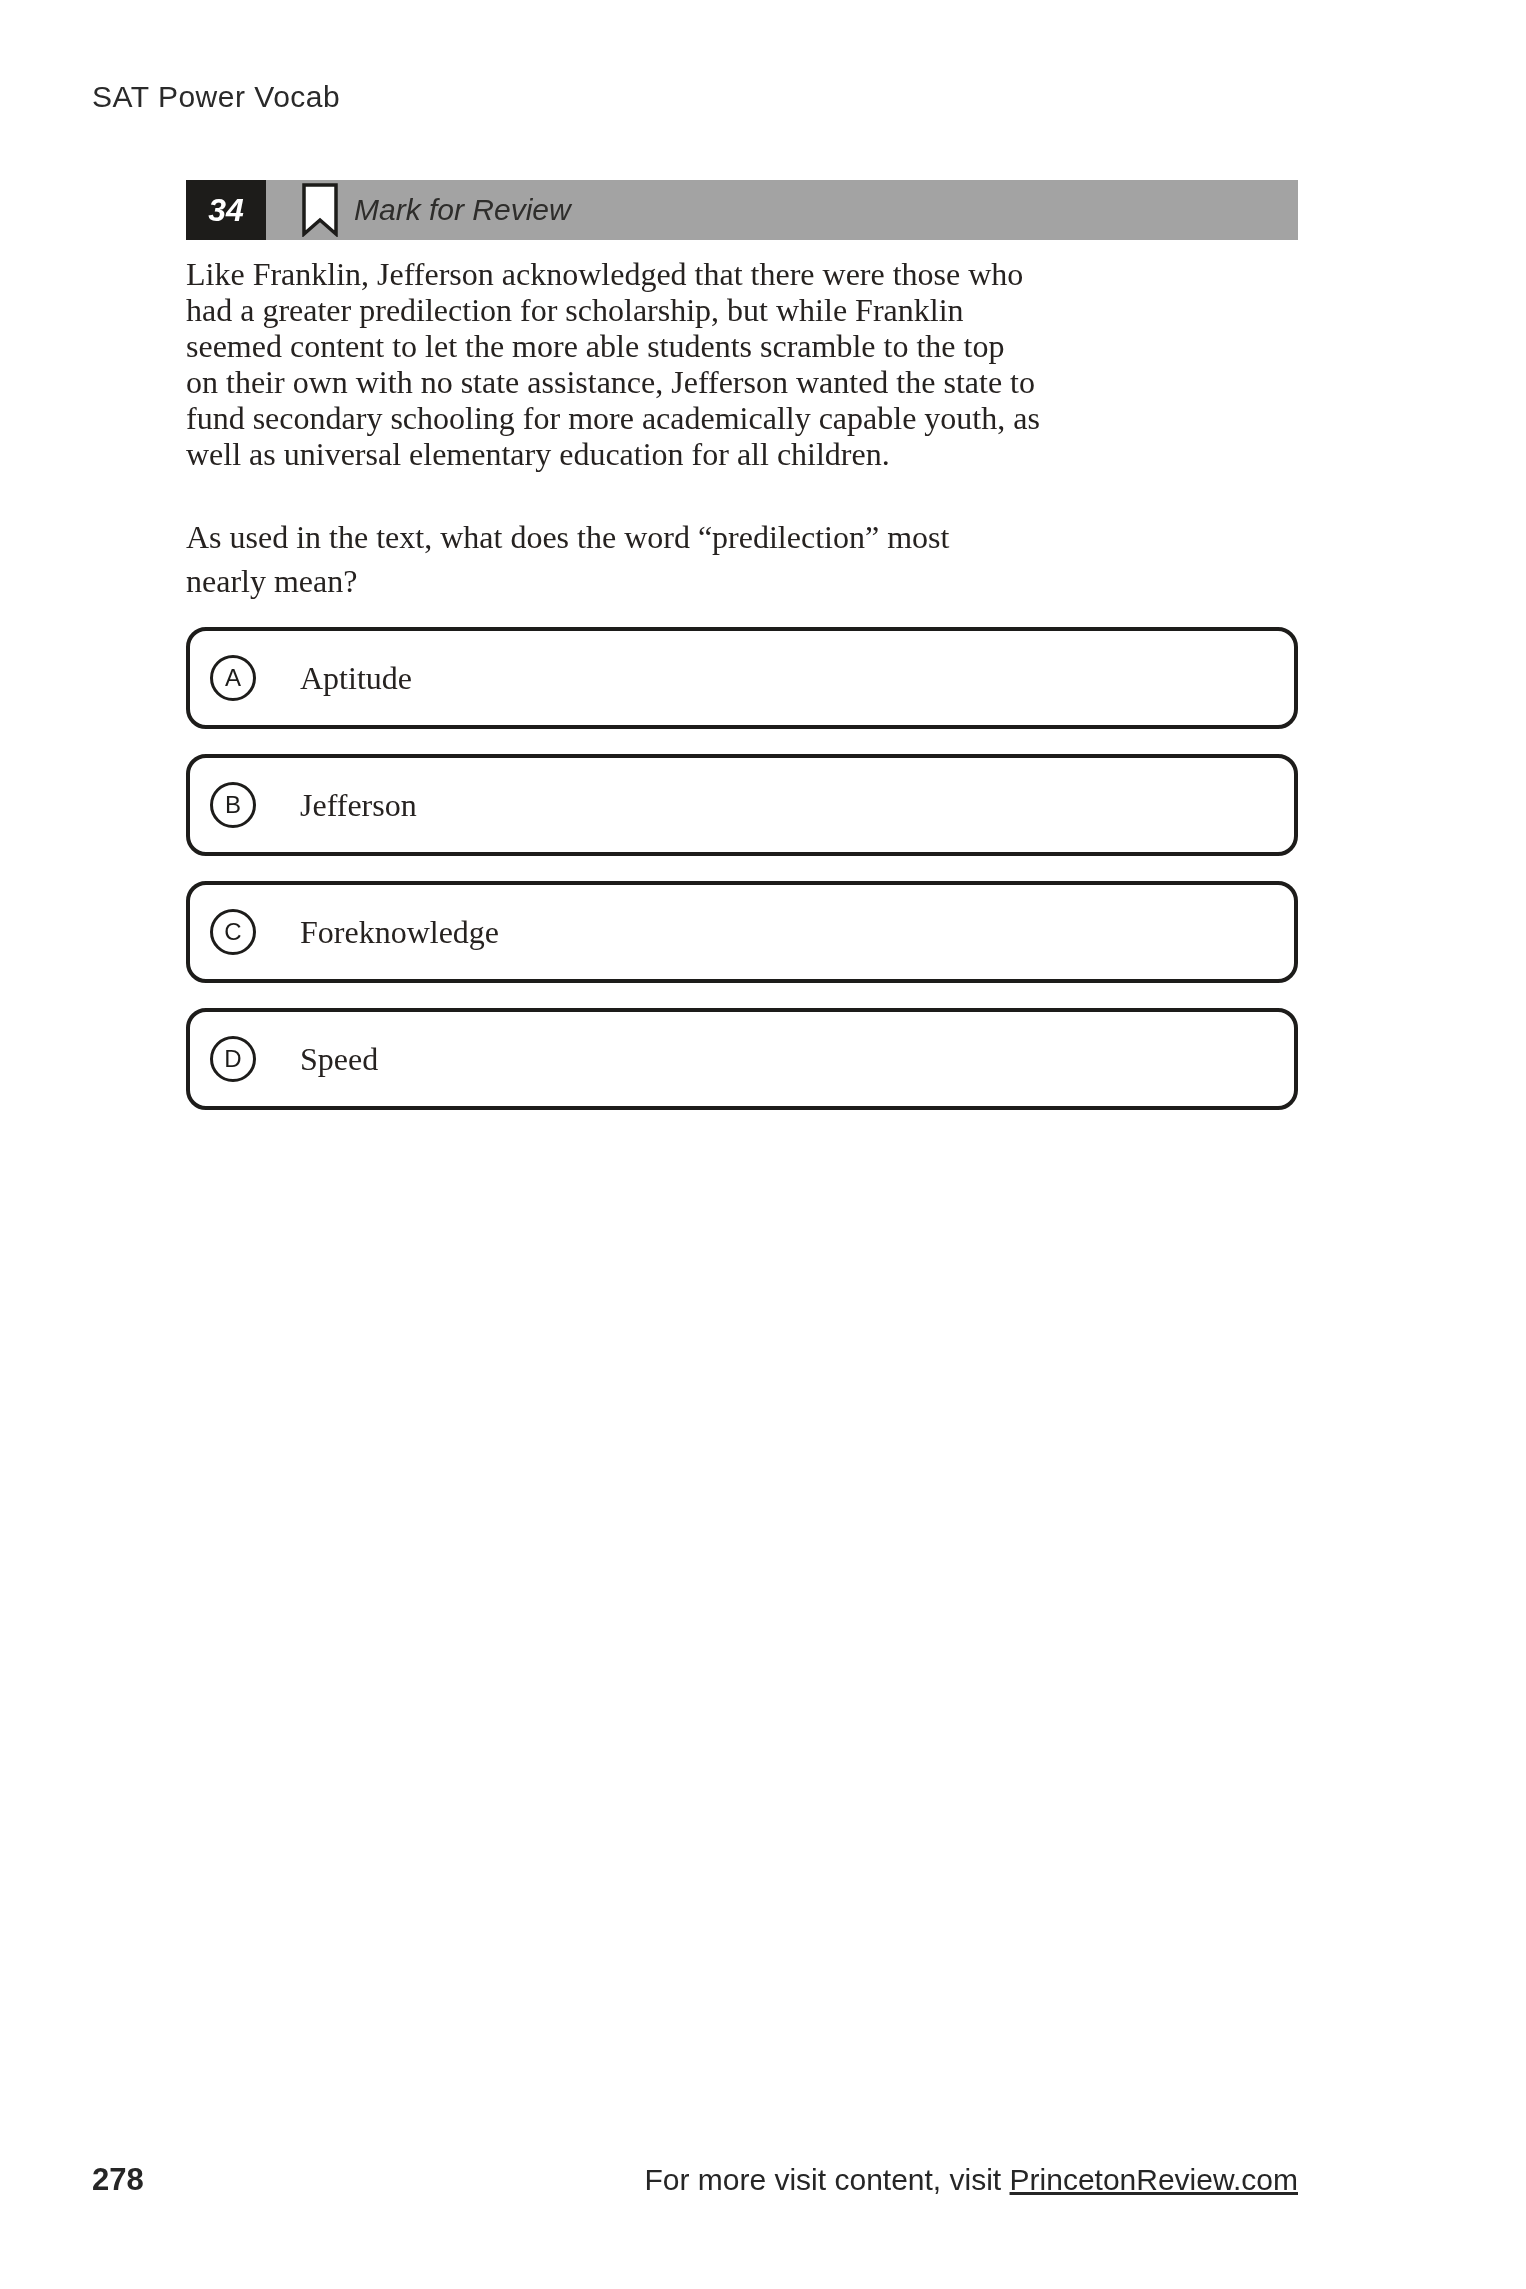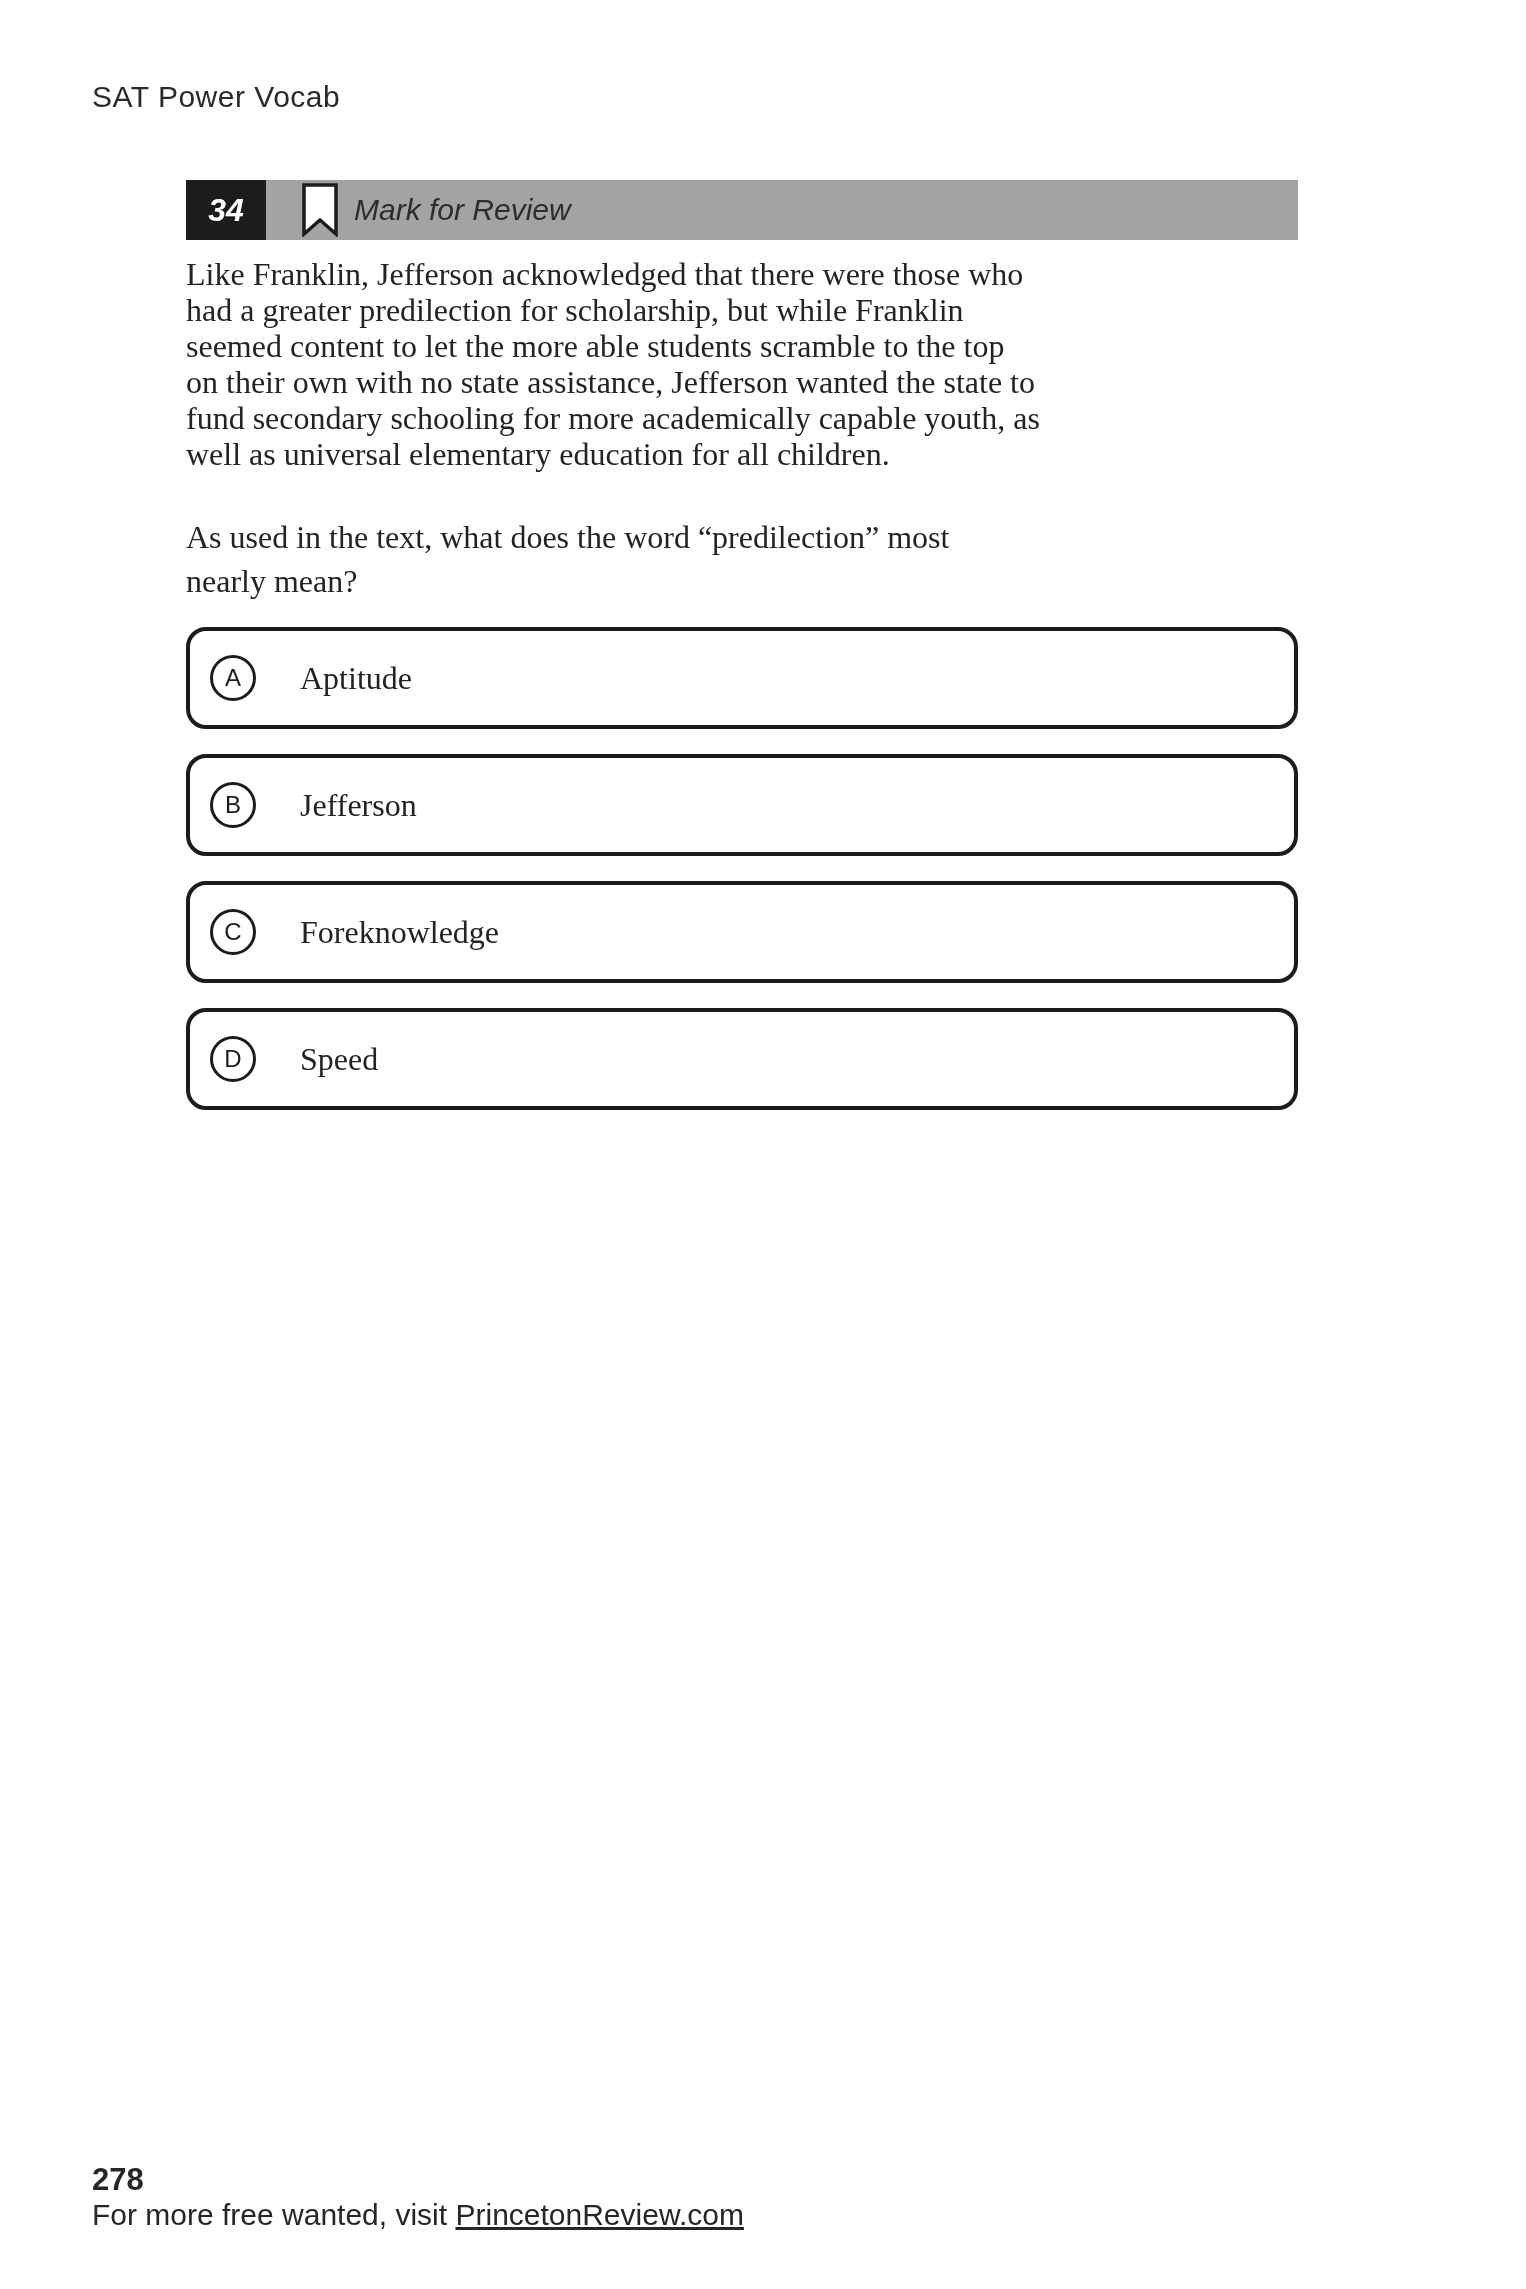--- a/index.html
+++ b/index.html
@@ -63,21 +63,21 @@
     font-size:24px; color:#1d1c1a;
     font-family:"Liberation Sans", sans-serif;
   }
   .choice-text {
     margin-left:44px;
     font-family:"Liberation Serif", serif;
     font-size:32px; color:#262220;
   }
   .page-footer {
     position:absolute; left:92px; right:228px; top:2162px;
-    display:flex; justify-content:space-between; align-items:baseline;flex-direction:column;
+    display:flex; justify-content:space-between; align-items:baseline;
   }
   .pagenum { font-size:31px; font-weight:bold; color:#262626; }
   .footer-text { font-size:30px; color:#262626; }
   .footer-link { color:#262626; text-decoration:underline; cursor:pointer; }
 </style>
 </head>
 <body>
 
 <div class="page">
 
@@ -125,16 +125,16 @@
       <div class="choice">
         <span class="letter">D</span>
         <span class="choice-text">Speed</span>
       </div>
 
     </div>
   </section>
 
   <div class="page-footer">
     <span class="pagenum">278</span>
-    <span class="footer-text"><span>For more free wanted, visit </span><a class="footer-link">PrincetonReview.com</a></span>
+    <span class="footer-text"><span>For more visit content, visit </span><a class="footer-link">PrincetonReview.com</a></span>
   </div>
 
 </div>
 
 </body></html>

